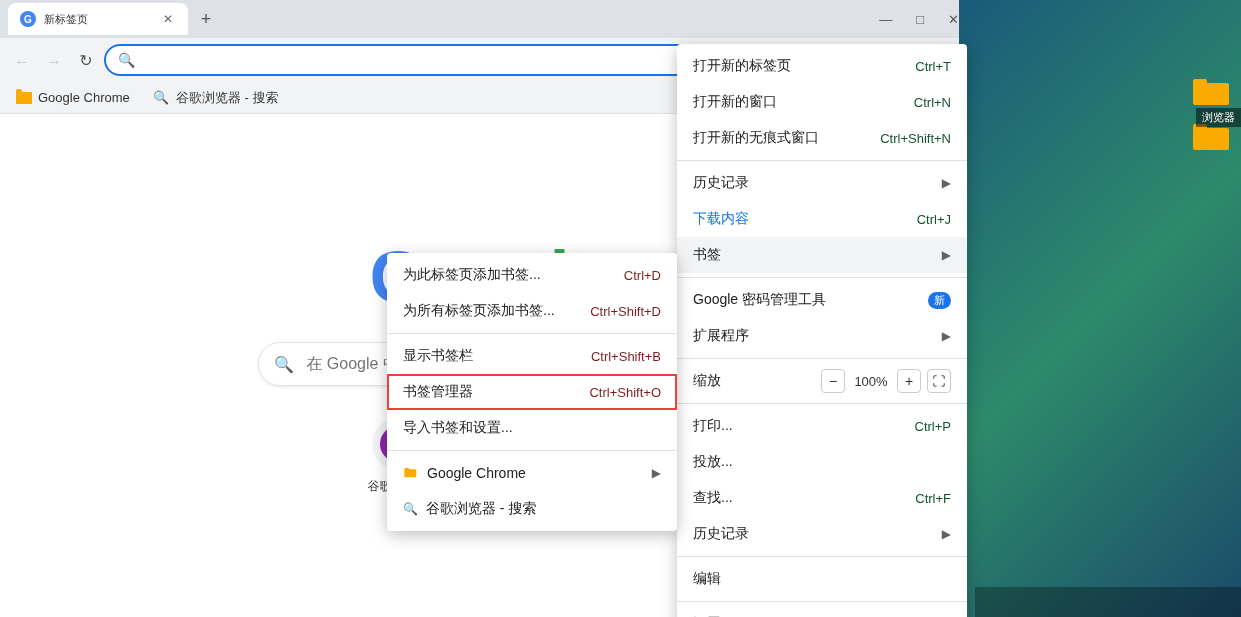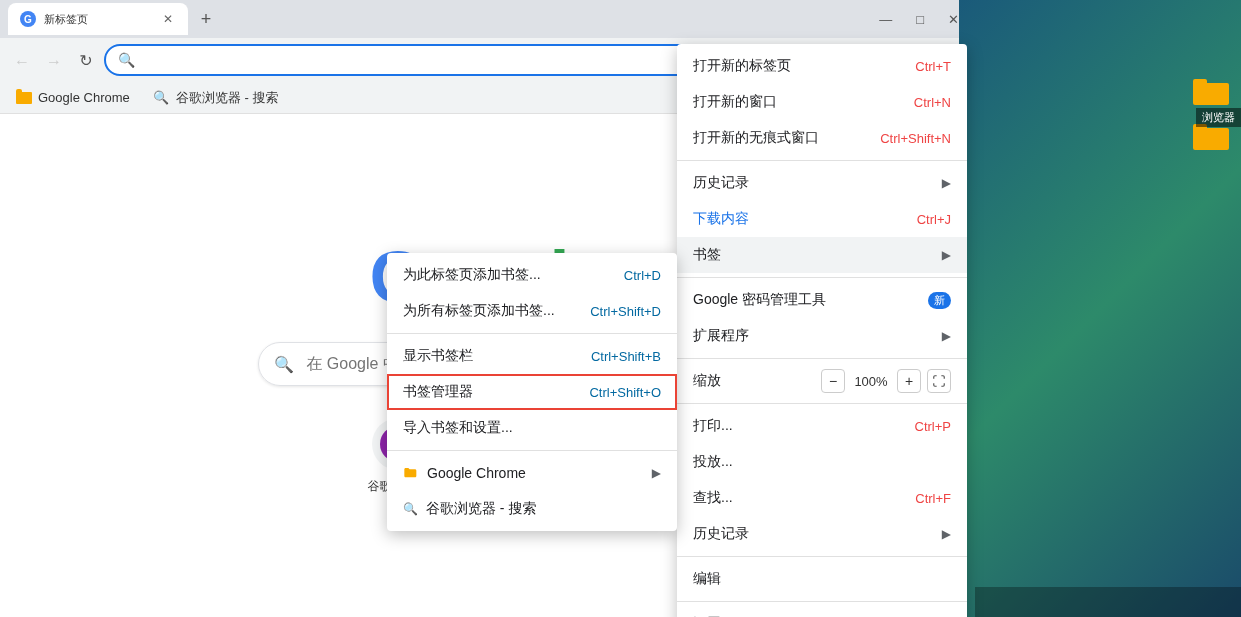--- a/index.html
+++ b/index.html
@@ -281,21 +281,21 @@
       align-items: center;
       padding: 0 16px;
       height: 36px;
       font-size: 14px;
       color: #202124;
       cursor: pointer;
       position: relative;
     }
     .menu-item .shortcut {
       margin-left: auto;
-      color: #ef4444;
+      color: #14532d;
       font-size: 13px;
     }
     .menu-item .arrow {
       margin-left: auto;
       color: #5f6368;
       font-size: 12px;
     }
     .menu-item .label-text { flex: 1; }
     .menu-divider {
       height: 1px;
@@ -379,21 +379,21 @@
       align-items: center;
       padding: 0 16px;
       height: 36px;
       font-size: 14px;
       color: #202124;
       cursor: pointer;
       position: relative;
     }
     .bookmark-submenu-item .shortcut {
       margin-left: auto;
-      color: #0369a1;
+      color: #7f1d1d;
       font-size: 13px;
     }
 
     
     .desktop-area {
       position: absolute;
       right: 0;
       top: 0;
       width: 282px;
       height: 617px;

